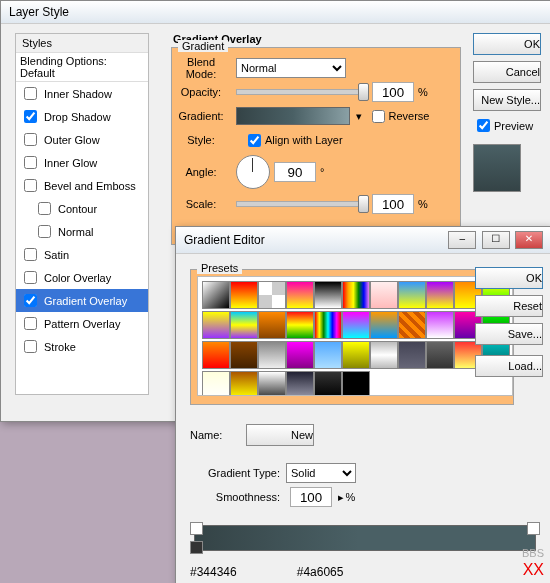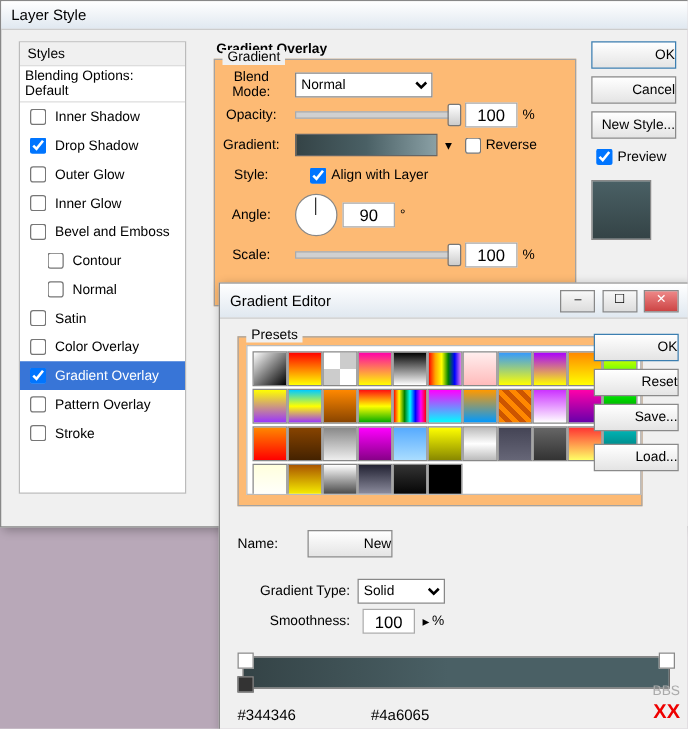--- a/index.html
+++ b/index.html
@@ -242,14 +242,14 @@
         <span class="stop" style="left:-5px"></span>
       </div>
     </div>
     <div style="display:flex;gap:60px;margin-top:14px;font-size:12px">
       <span>#344346</span>
       <span>#4a6065</span>
     </div>
   </div>
 </div>
 
-<div style="position:absolute;right:6px;bottom:4px;color:#e00;font-size:16px;font-weight:bold">XX</div>
+<div style="position:absolute;right:6px;bottom:4px;color:#e00;font-size:16px;font-weight:normal">XX</div>
 <div style="position:absolute;right:6px;bottom:24px;color:#aaa;font-size:11px">BBS</div>
 
 </body></html>

